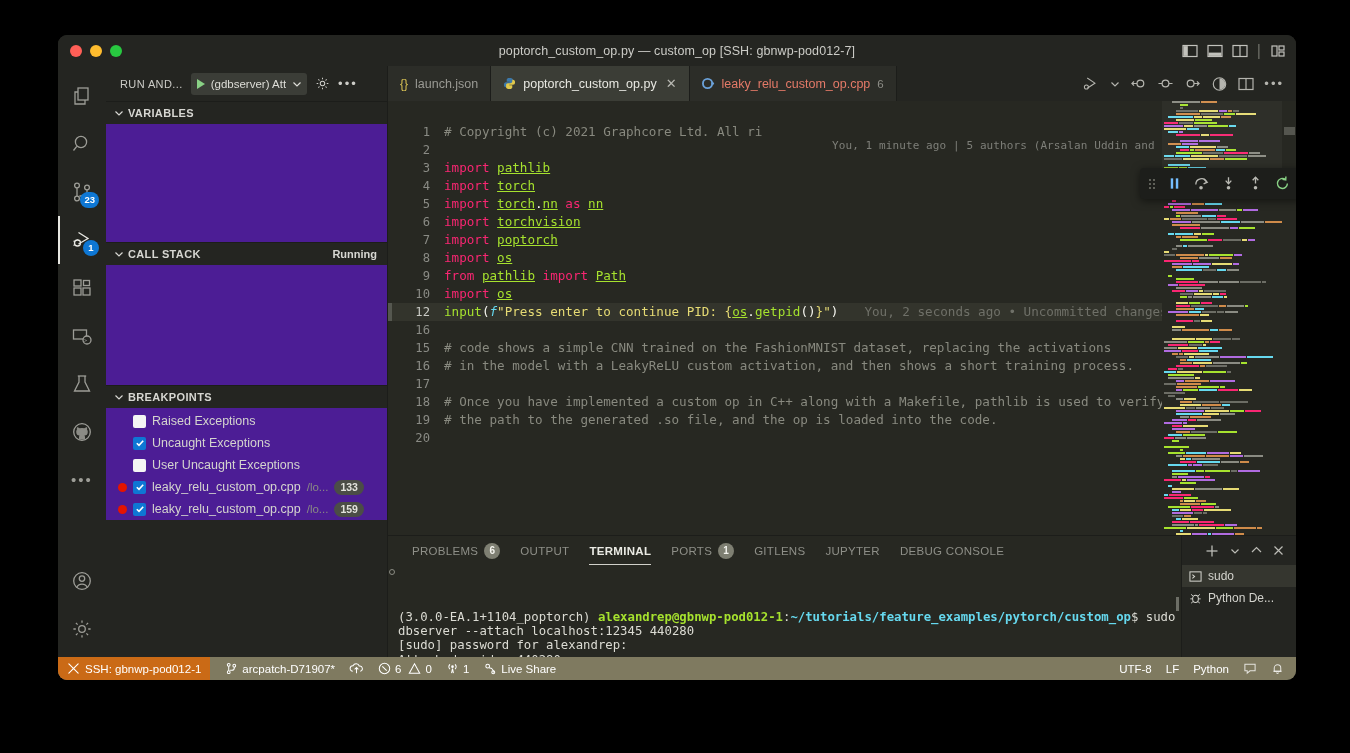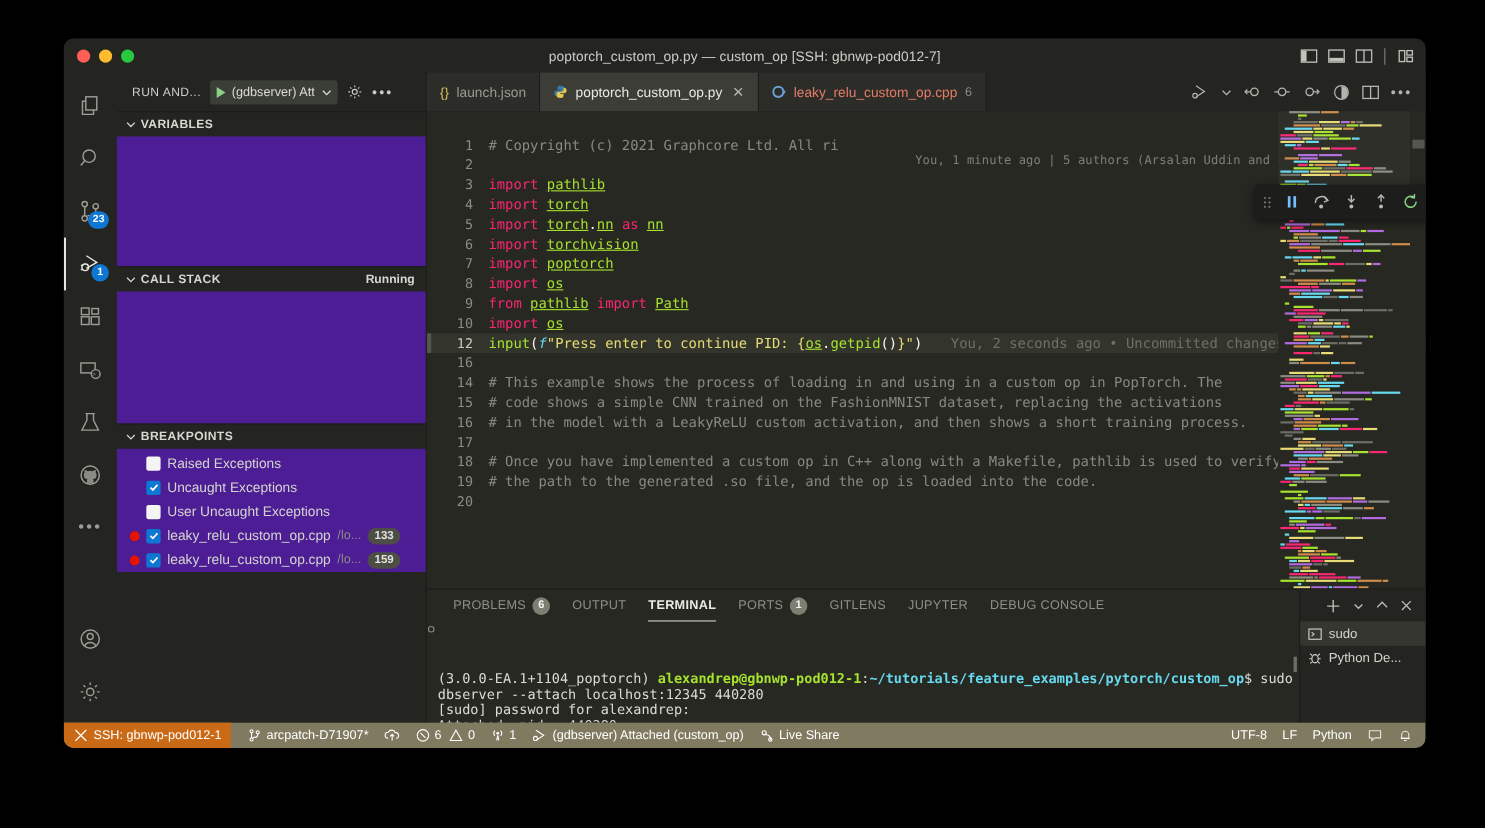--- a/index.html
+++ b/index.html
@@ -719,24 +719,20 @@
               </div>
               <div class="cline hl">
                 <div class="exec-marker"></div>
                 <span class="lnum">12</span>
                 <span class="ctext"><span class="fn">input</span><span class="pn">(</span><span class="bl">f</span><span class="s">"Press enter to continue PID: </span><span class="s">{</span><span class="n">os</span><span class="pn">.</span><span class="fn">getpid</span><span class="pn">()</span><span class="s">}</span><span class="s">"</span><span class="pn">)</span></span>
                 <span class="hl-blame">You, 2 seconds ago • Uncommitted changes</span>
               </div>
               <div class="cline">
                 <span class="lnum">16</span>
                 <span class="ctext"></span>
-              </div>
-              <div class="cline">
-                <span class="lnum">14</span>
-                <span class="ctext"><span class="cm"># This example shows the process of loading in and using in a custom op in PopTorch. The</span></span>
               </div>
               <div class="cline">
                 <span class="lnum">15</span>
                 <span class="ctext"><span class="cm"># code shows a simple CNN trained on the FashionMNIST dataset, replacing the activations</span></span>
               </div>
               <div class="cline">
                 <span class="lnum">16</span>
                 <span class="ctext"><span class="cm"># in the model with a LeakyReLU custom activation, and then shows a short training process.</span></span>
               </div>
               <div class="cline">
@@ -1794,29 +1790,20 @@
           <svg width="13" height="13" viewBox="0 0 14 14">
               <circle cx="7" cy="5" r="1.4" fill="#fff"></circle>
               <path d="M4.2 2.4 a4 4 0 0 0 0 5.2 M9.8 2.4 a4 4 0 0 1 0 5.2" fill="none" stroke="#fff" stroke-width="1.1"></path>
               <path d="M6 12 L7 7 L8 12" fill="none" stroke="#fff" stroke-width="1.1"></path>
             </svg>
         </span>
         <span>1</span>
       </div>
       <div class="sitem">
         <span>
-          <svg width="15" height="13" viewBox="0 0 16 14">
-              <path d="M4.5 2 L12 7 L4.5 12" fill="none" stroke="#fff" stroke-width="1.1"></path>
-              <circle cx="4" cy="10" r="2" fill="none" stroke="#fff" stroke-width="1"></circle>
-            </svg>
-        </span>
-        <span>(gdbserver) Attached (custom_op)</span>
-      </div>
-      <div class="sitem">
-        <span>
           <svg width="14" height="13" viewBox="0 0 14 14">
               <circle cx="4.5" cy="4.5" r="2" fill="none" stroke="#fff" stroke-width="1.1"></circle>
               <path d="M6 6.5 a4 4 0 0 1 4.5 5" fill="none" stroke="#fff" stroke-width="1.1"></path>
               <circle cx="10.5" cy="11" r="1.6" fill="none" stroke="#fff" stroke-width="1.1"></circle>
             </svg>
         </span>
         <span>Live Share</span>
       </div>
       <div class="sright">
         <div class="sitem">

